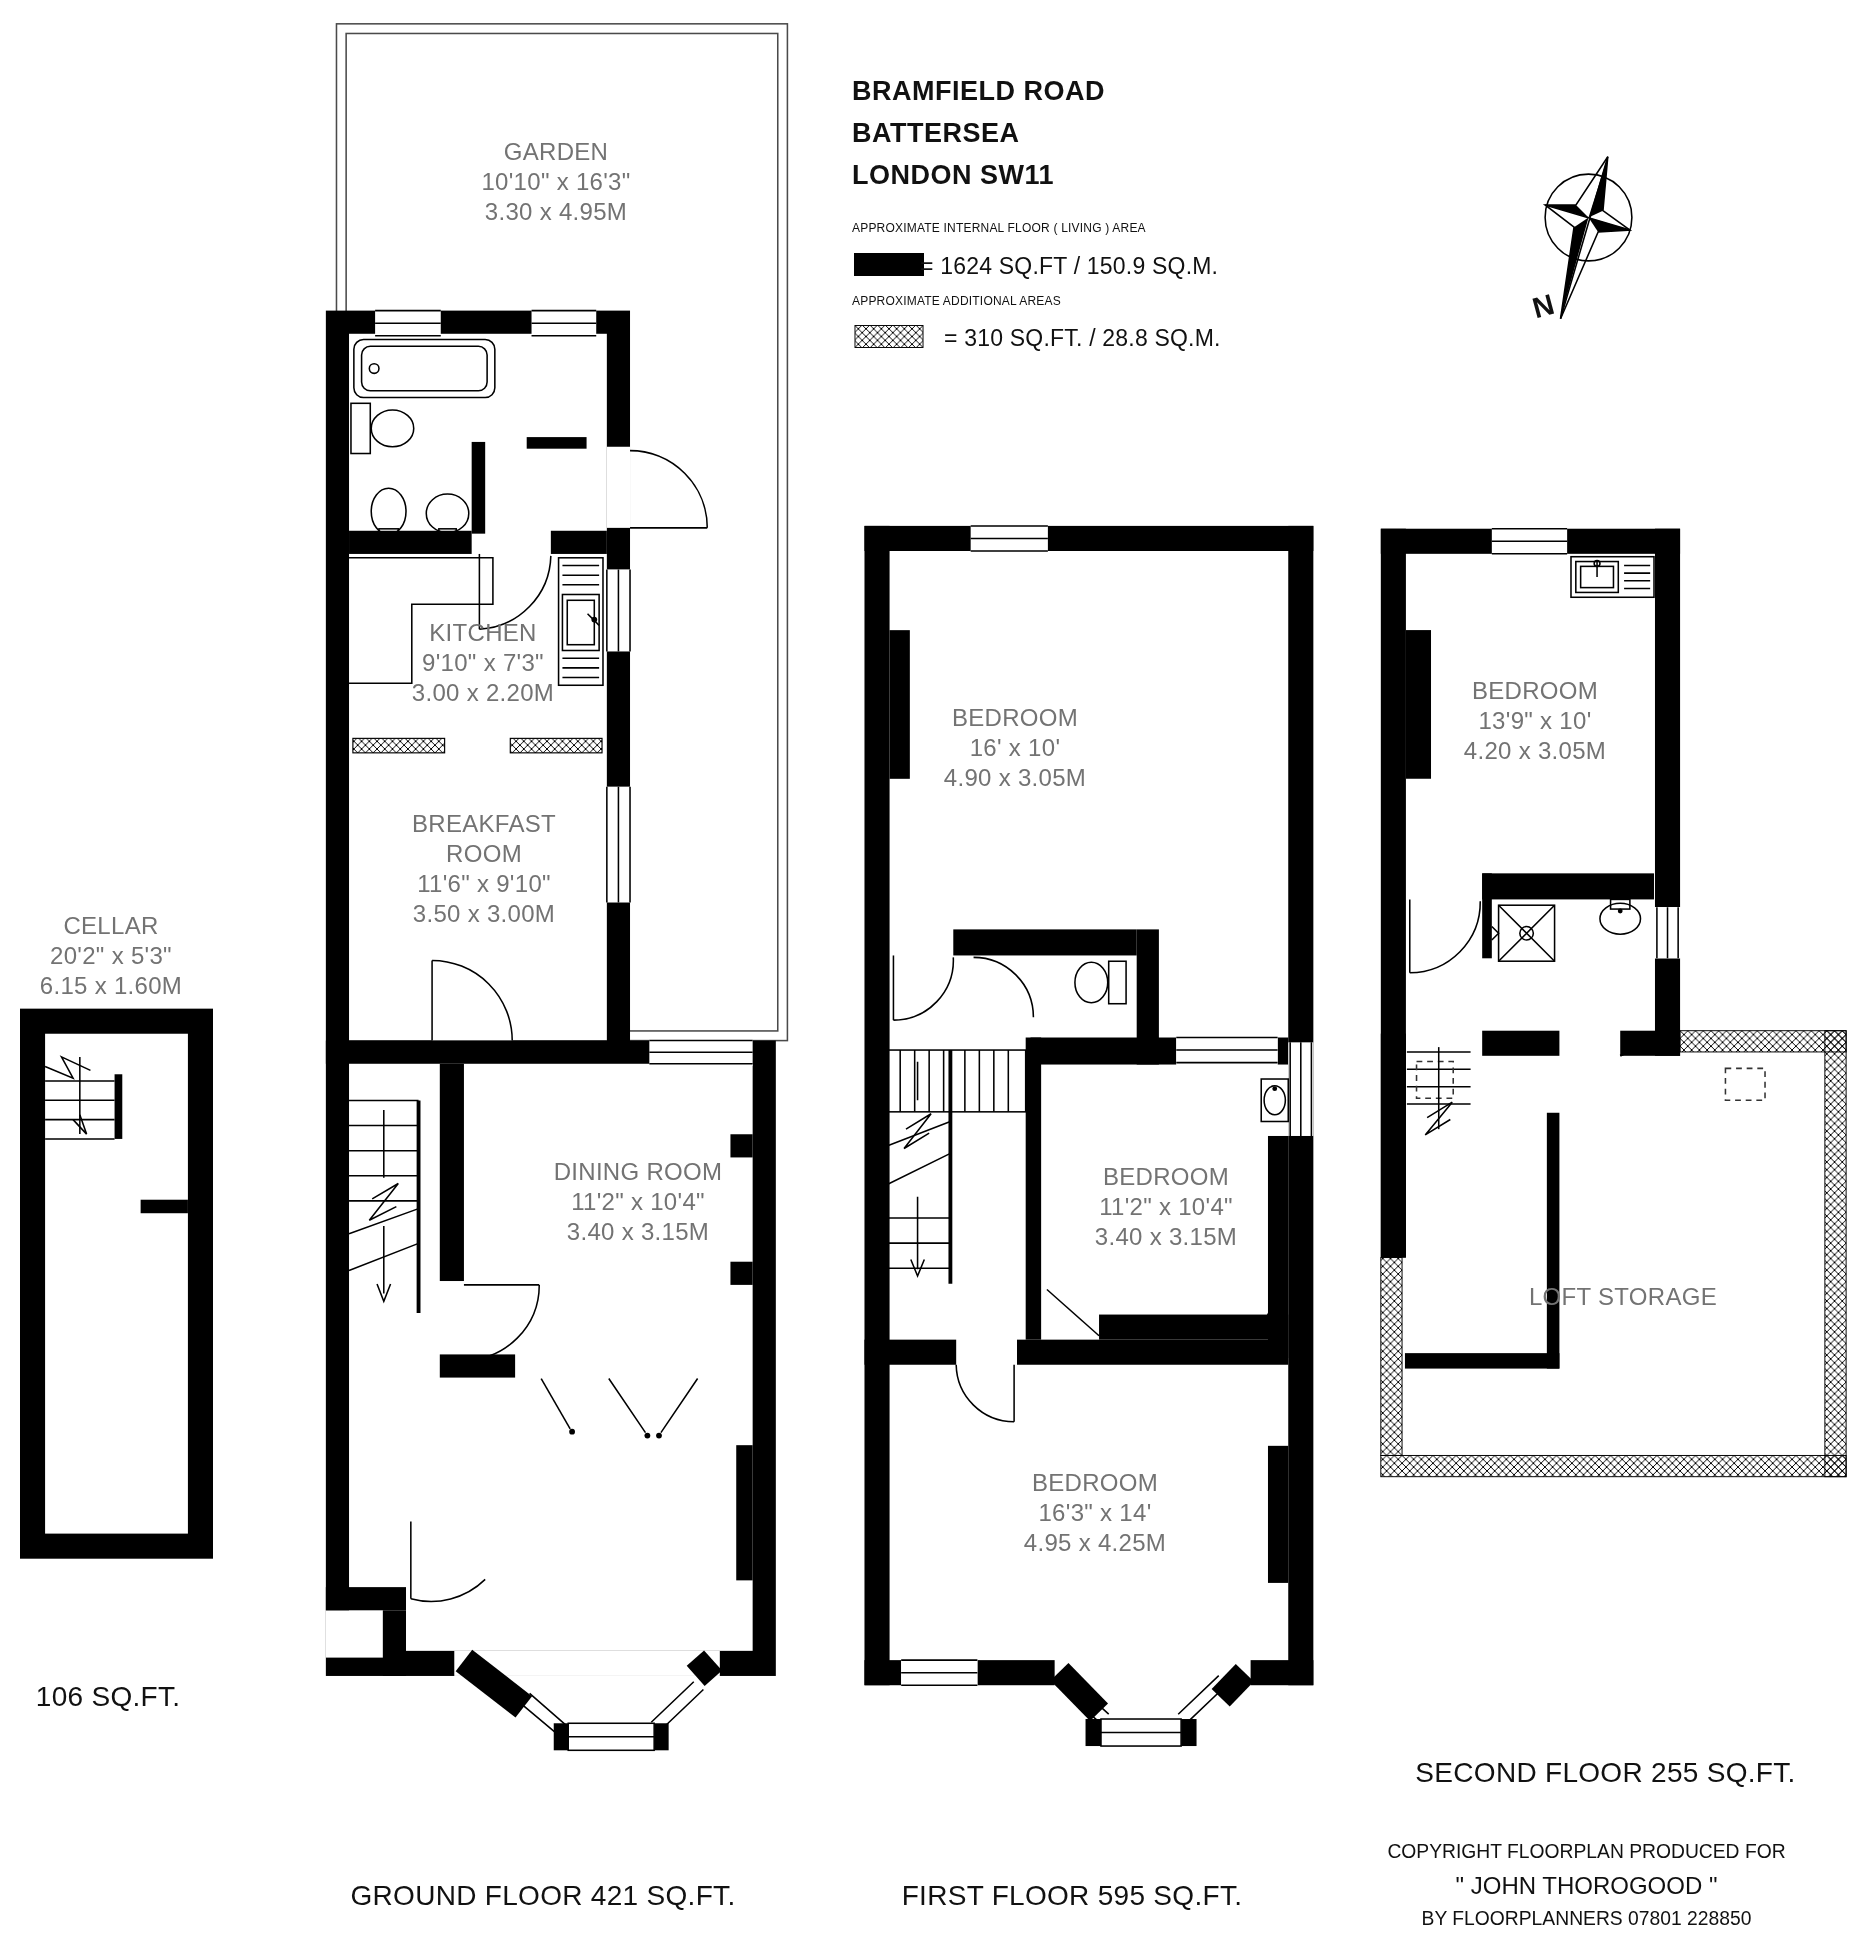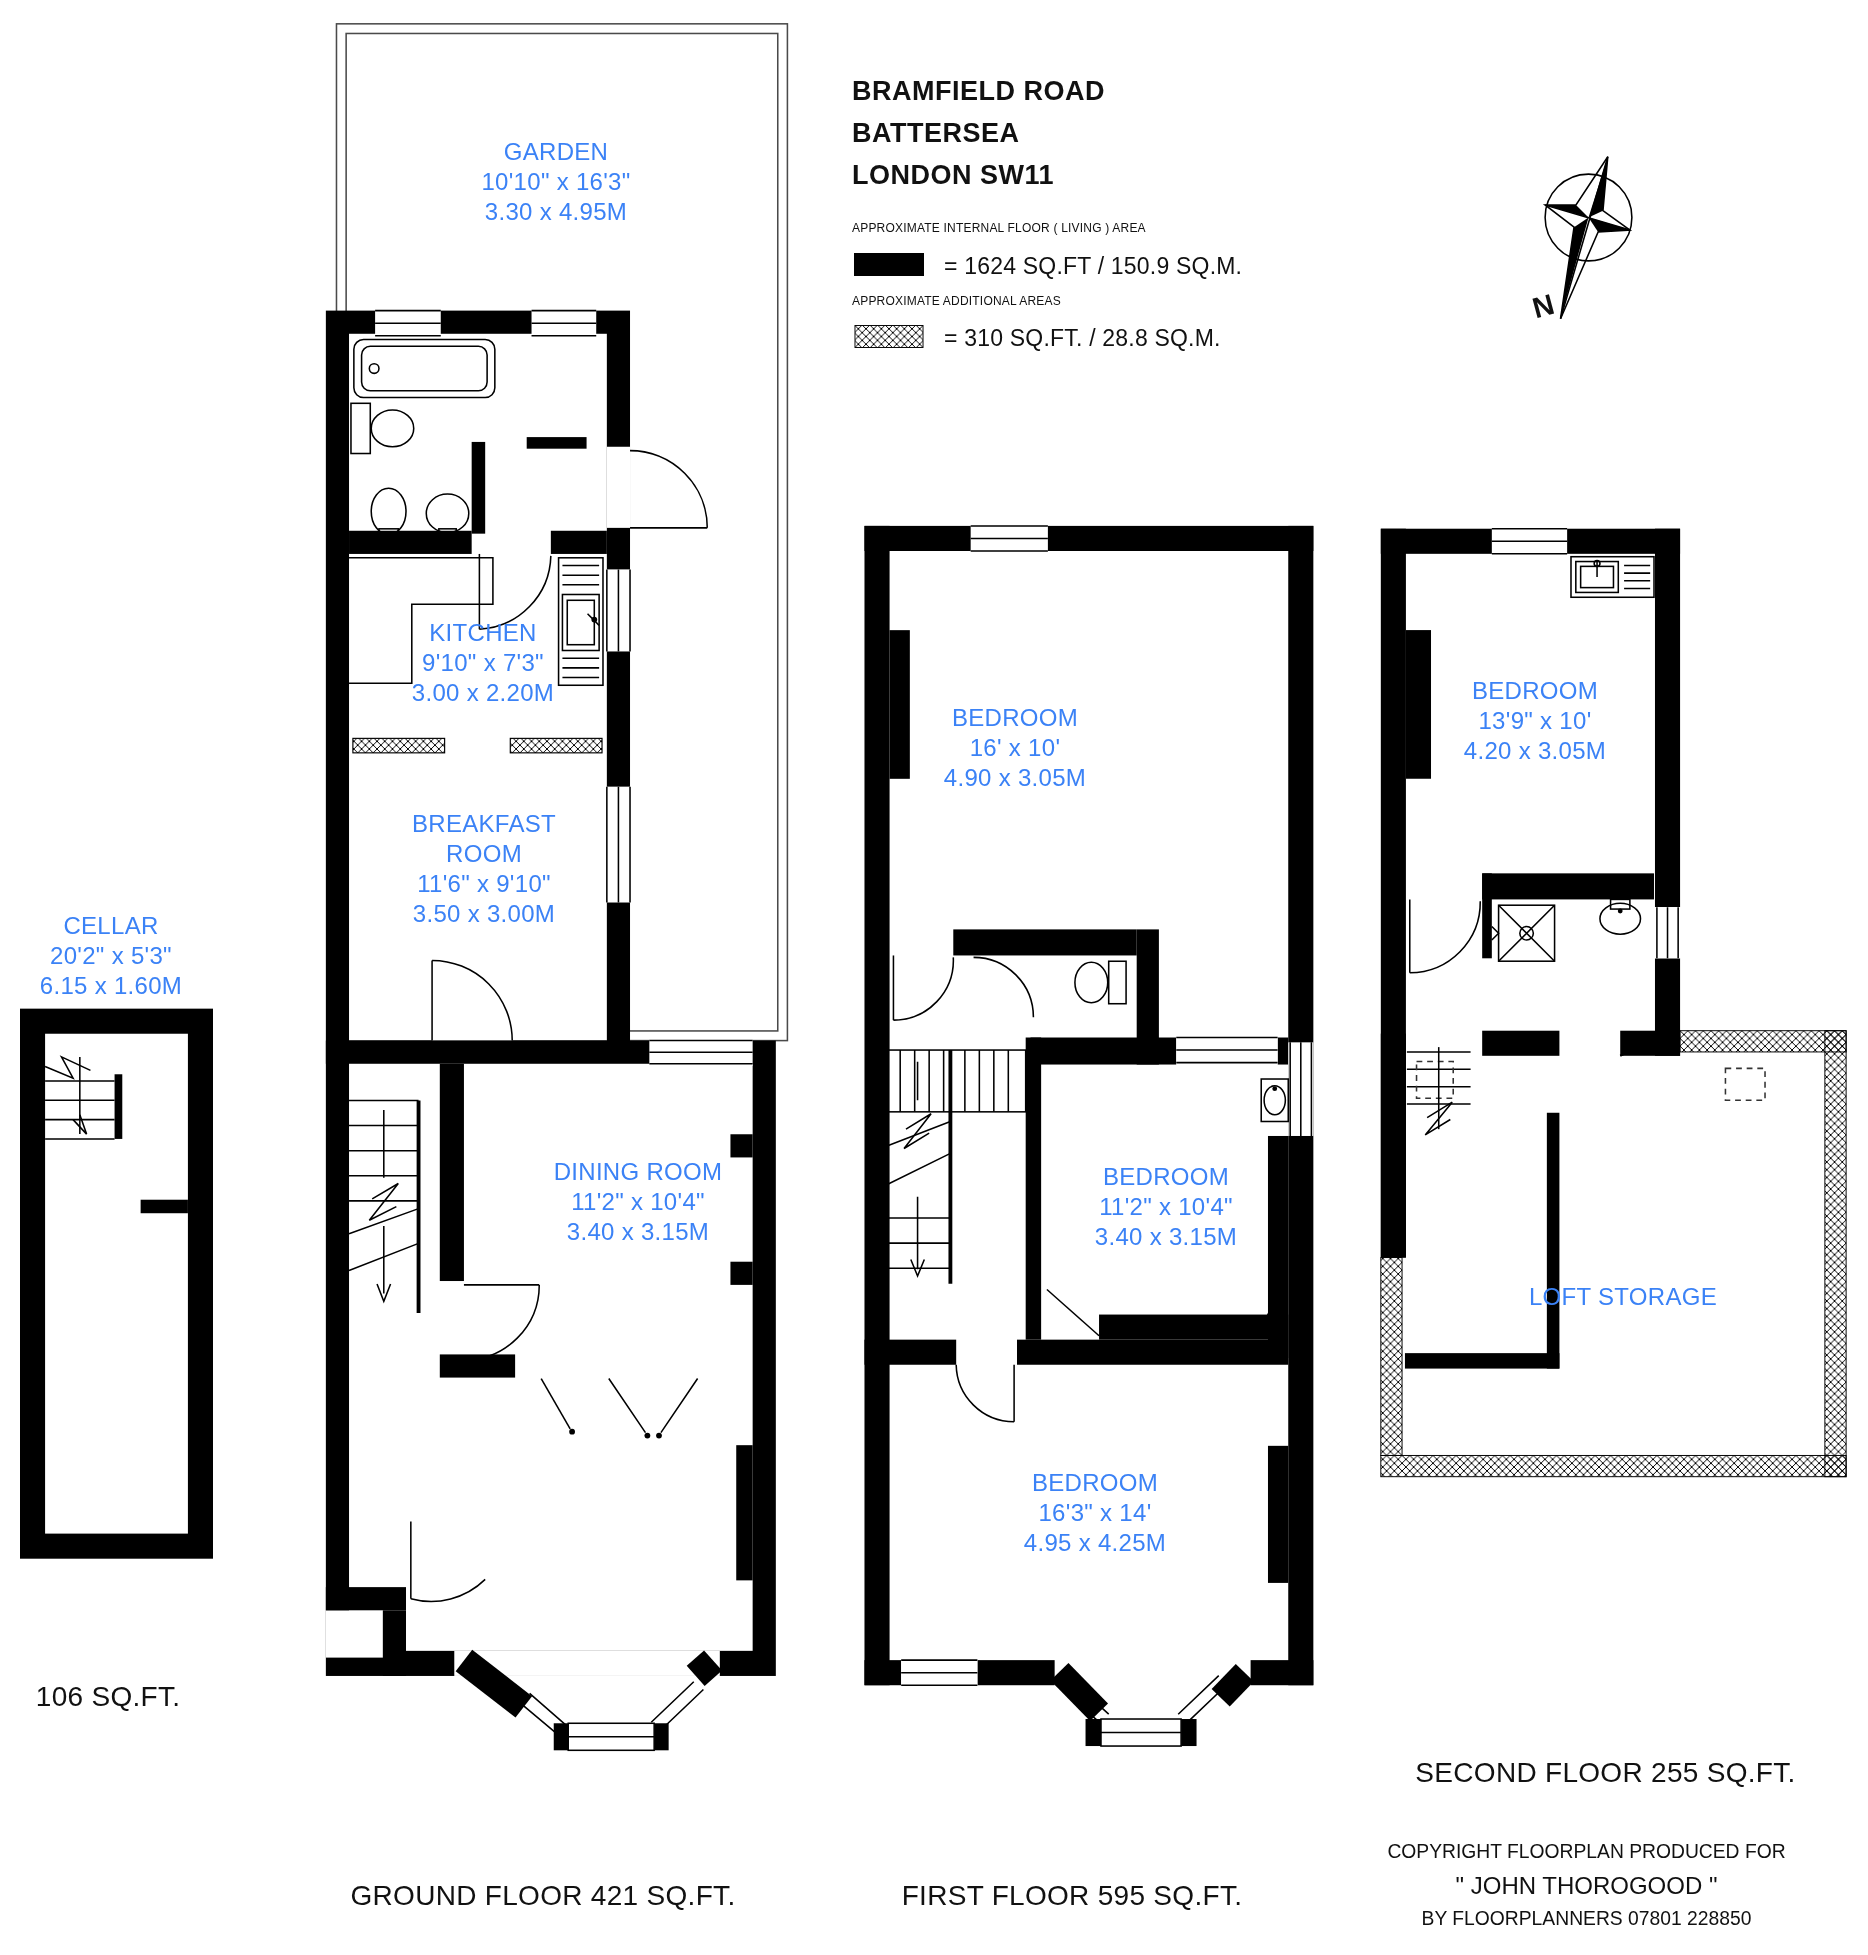--- a/index.html
+++ b/index.html
@@ -1,19 +1,19 @@
 <!DOCTYPE html>
 <html><head>
 <meta charset="utf-8">
 <style>
   html,body{margin:0;padding:0;background:#fff;}
   body{font-family:"Liberation Sans","DejaVu Sans",sans-serif;color:#111;}
   #canvas{position:relative;width:1868px;height:1955px;background:#fff;overflow:hidden;}
   .abs{position:absolute;}
-  .lbl{position:absolute;text-align:center;font-size:24px;line-height:30px;color:#3b82f6;letter-spacing:0.3px;}
+  .lbl{position:absolute;text-align:center;font-size:24px;line-height:30px;color:#737373;letter-spacing:0.3px;}
   .lbl div{white-space:nowrap;}
   .addr{position:absolute;font-size:27px;font-weight:600;line-height:42px;letter-spacing:0.5px;}
   .leglab{position:absolute;font-size:12px;letter-spacing:0.2px;}
   .legval{position:absolute;font-size:23px;letter-spacing:0.2px;}
   .totals{position:absolute;font-size:28px;line-height:41px;letter-spacing:0.3px;}
   .floorlab{position:absolute;font-size:28px;text-align:center;letter-spacing:0.3px;margin-top:40px;}
   .footer{position:absolute;text-align:center;}
   .footer .f1,.footer .f3{font-size:19.3px;line-height:32px;}
   .footer .f2{font-size:24px;line-height:35px;}
   .north{position:absolute;font-size:29px;font-weight:700;transform:rotate(-15deg);}
@@ -378,21 +378,21 @@
   <div class="north" style="left:1533px;top:290px">N</div>
 
   <div class="addr" style="left:852px;top:70px">
     <div>BRAMFIELD ROAD</div>
     <div>BATTERSEA</div>
     <div>LONDON SW11</div>
   </div>
 
   <div class="leglab" style="left:852px;top:221px">APPROXIMATE INTERNAL FLOOR ( LIVING ) AREA</div>
   <div class="abs" style="left:854px;top:253px;width:70px;height:23px;background:#000"></div>
-  <div class="legval" style="left:944px;top:253px">= 1624 SQ.FT / 150.9 SQ.M.</div>
+  <div class="legval" style="left:920px;top:253px">= 1624 SQ.FT / 150.9 SQ.M.</div>
 
   <div class="leglab" style="left:852px;top:294px">APPROXIMATE ADDITIONAL AREAS</div>
   <svg class="abs" style="left:854px;top:325px" width="70" height="23" viewBox="0 0 72 24">
     <defs>
       <pattern id="xhl" width="8" height="8" patternUnits="userSpaceOnUse">
         <path d="M0,8 L8,0 M-2,2 L2,-2 M6,10 L10,6 M0,0 L8,8 M-2,6 L2,10 M6,-2 L10,2" stroke="#000" stroke-width="1" fill="none"></path>
       </pattern>
     </defs>
     <rect x="0.5" y="0.5" width="71" height="23" fill="url(#xhl)" stroke="#000"></rect>
   </svg>

